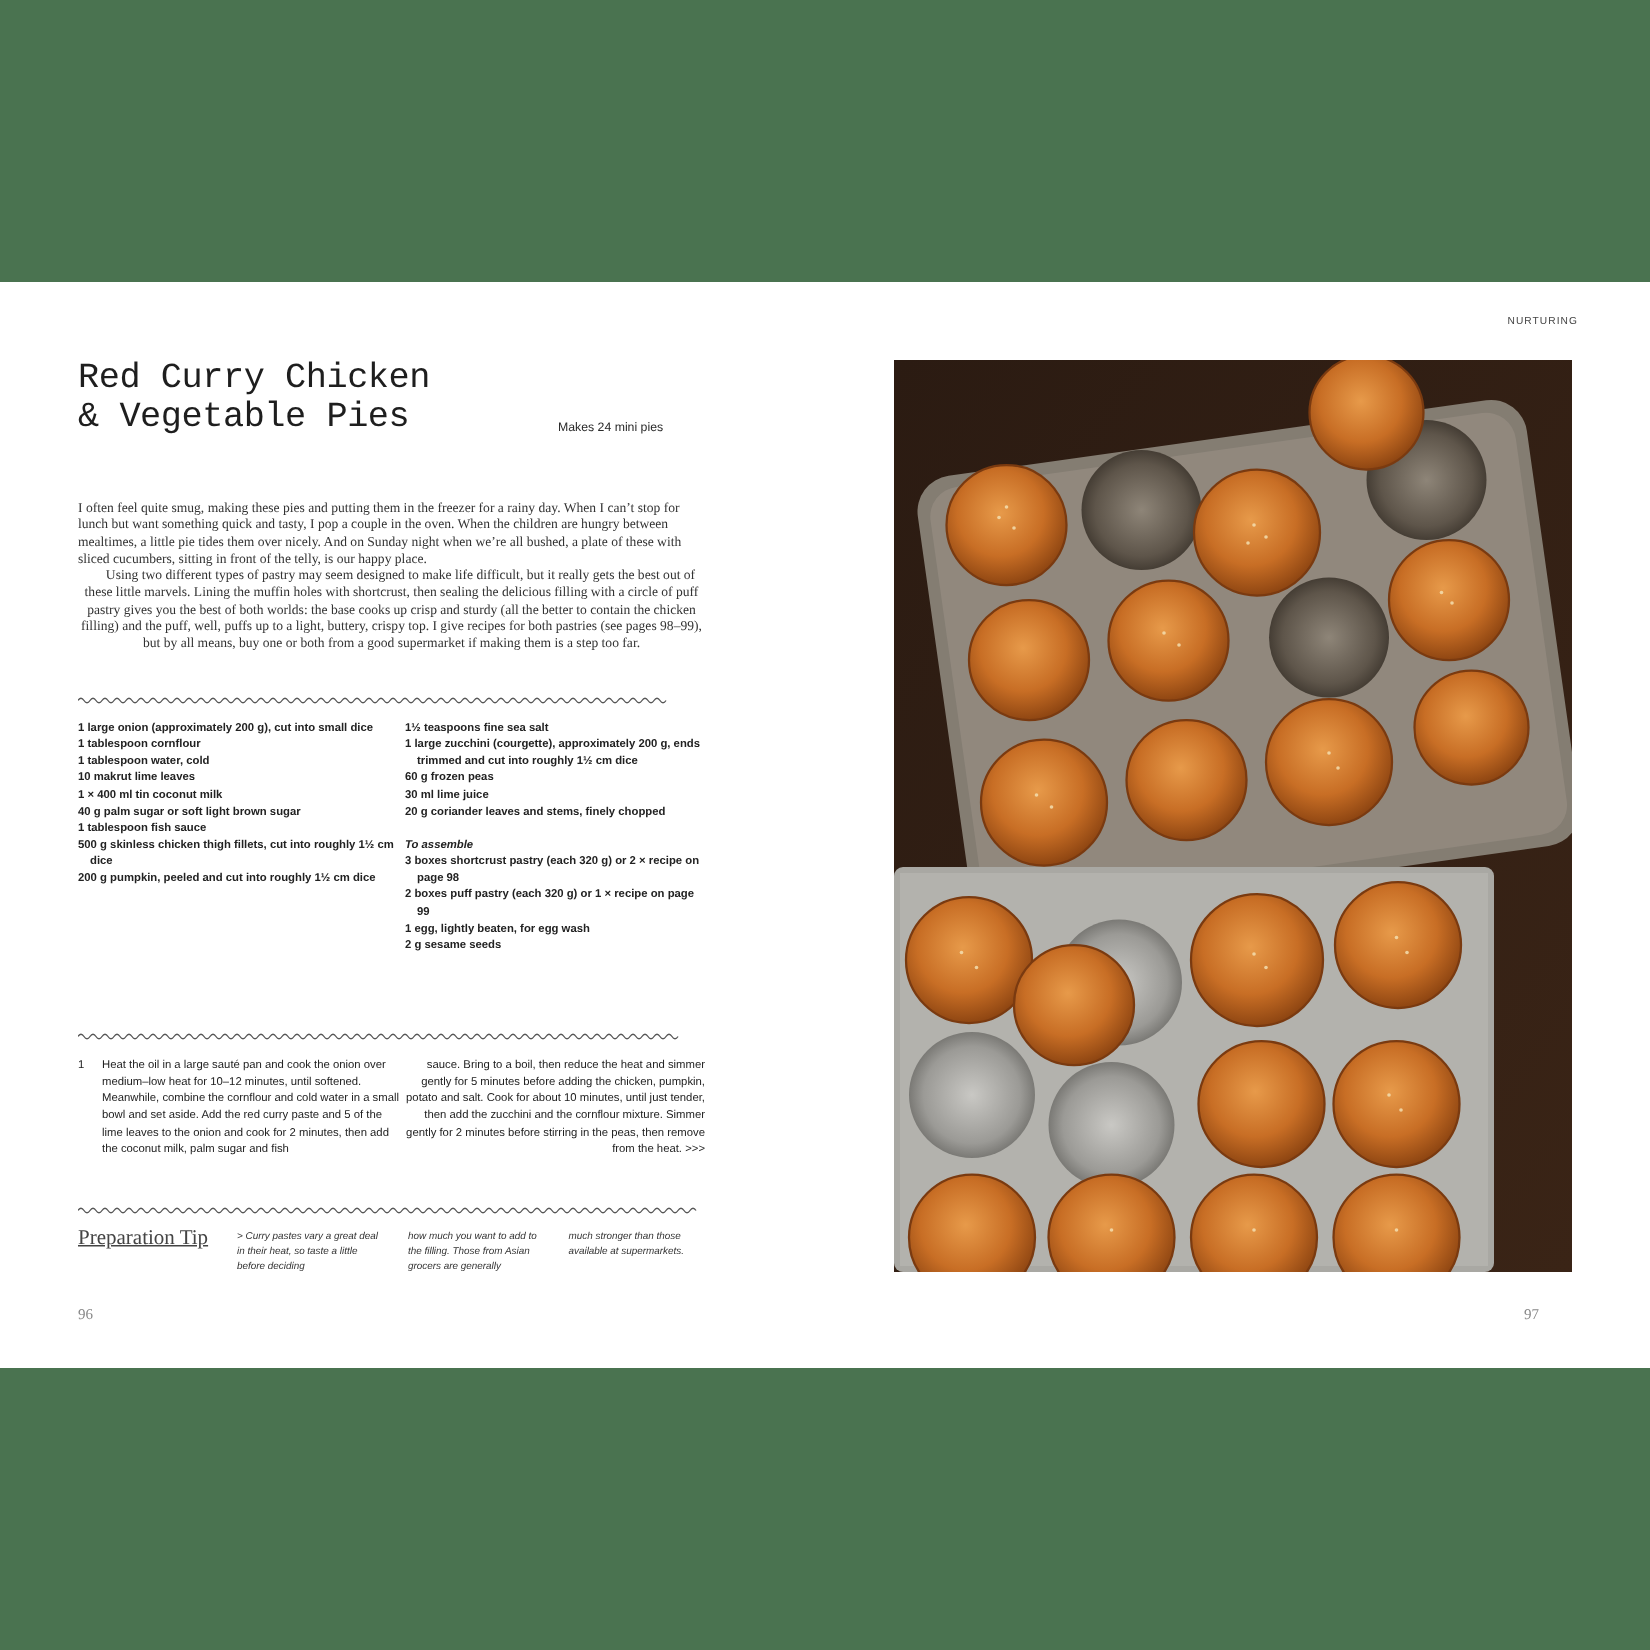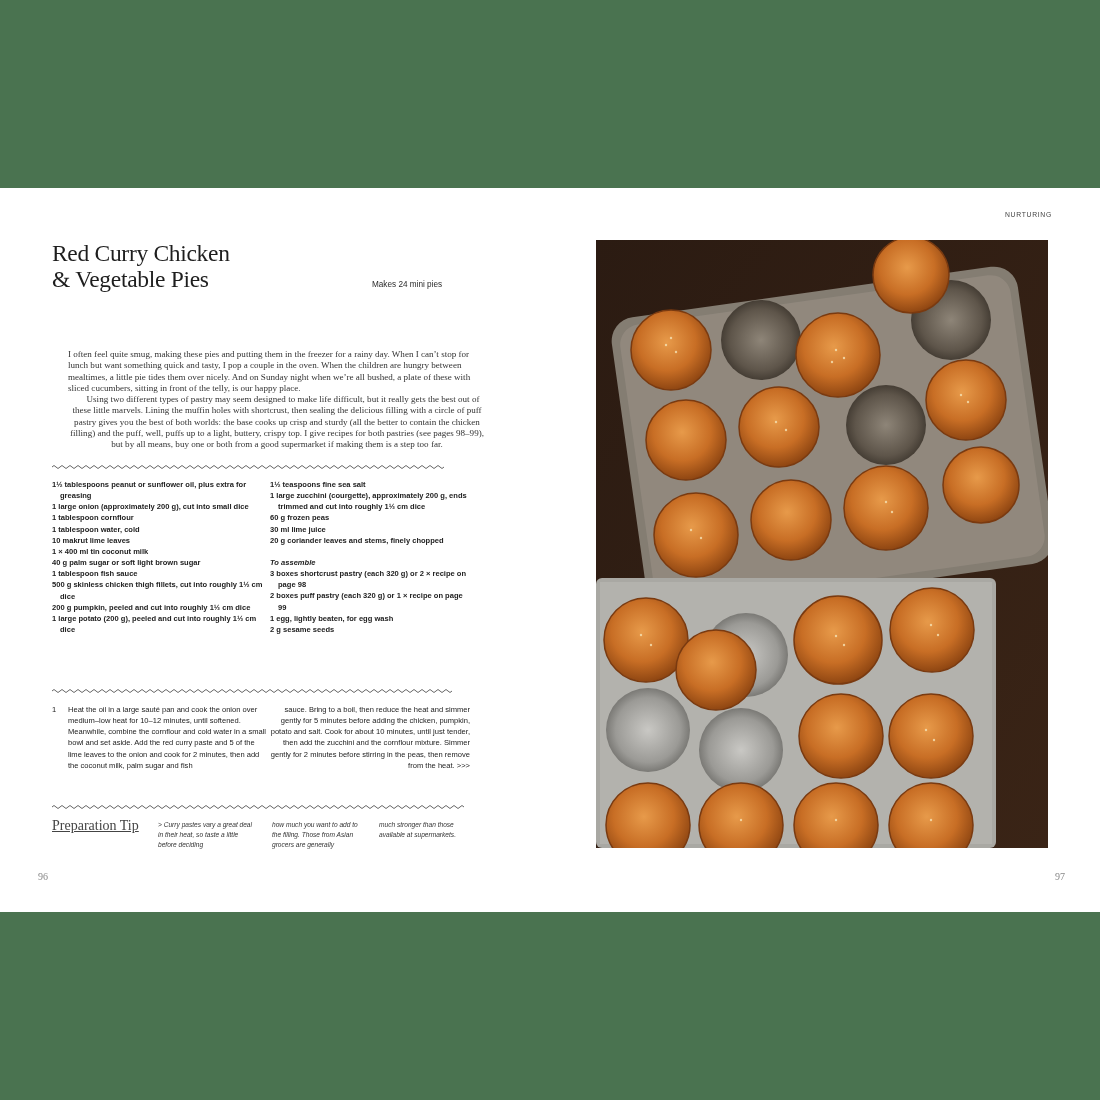--- a/index.html
+++ b/index.html
@@ -8,32 +8,32 @@
     background: #4a7350;
     font-family: "Liberation Sans", sans-serif;
   }
   .spread {
     position: absolute; left: 0; top: 188px; width: 1100px; height: 724px;
     background: #ffffff;
   }
 
   .title {
     position: absolute; left: 52px; top: 52px; margin: 0;
-    font-family: Liberation Serif, serif; font-weight: normal;
+    font-family: Liberation Mono, monospace; font-weight: normal;
     font-size: 23.5px; line-height: 26px; color: #1e1e1e; letter-spacing: -0.3px;
   }
   .title span { display: block; }
   .yield {
     position: absolute; left: 372px; top: 92px;
     font-size: 8.2px; color: #2a2a2a;
   }
   .intro {
     position: absolute; left: 52px; top: 145px; width: 418px;
     font-family: "Liberation Serif", serif; font-size: 9.05px; line-height: 11.3px;
-    color: #333; margin: 16px;
+    color: #333; margin: 0;
   }
   .intro p { margin: 0; text-align: left; }
   .intro p + p { text-indent: 12px; text-align: center; }
 
   .wave {
     position: absolute; left: 52px; width: 417px; height: 6px;
   }
   .wave svg { display: block; }
 
   .ingredients {
@@ -95,31 +95,29 @@
   </div>
 
   <div class="wave" style="top:276px">
     <svg width="417" height="6" viewBox="0 0 417 6">
         <path d="M0 3 q2 -3 4 0 t4 0 t4 0 t4 0 t4 0 t4 0 t4 0 t4 0 t4 0 t4 0 t4 0 t4 0 t4 0 t4 0 t4 0 t4 0 t4 0 t4 0 t4 0 t4 0 t4 0 t4 0 t4 0 t4 0 t4 0 t4 0 t4 0 t4 0 t4 0 t4 0 t4 0 t4 0 t4 0 t4 0 t4 0 t4 0 t4 0 t4 0 t4 0 t4 0 t4 0 t4 0 t4 0 t4 0 t4 0 t4 0 t4 0 t4 0 t4 0 t4 0 t4 0 t4 0 t4 0 t4 0 t4 0 t4 0 t4 0 t4 0 t4 0 t4 0 t4 0 t4 0 t4 0 t4 0 t4 0 t4 0 t4 0 t4 0 t4 0 t4 0 t4 0 t4 0 t4 0 t4 0 t4 0 t4 0 t4 0 t4 0 t4 0 t4 0 t4 0 t4 0 t4 0 t4 0 t4 0 t4 0 t4 0 t4 0 t4 0 t4 0 t4 0 t4 0 t4 0 t4 0 t4 0 t4 0 t4 0 t4 0" fill="none" stroke="#555" stroke-width="0.9"></path>
       </svg>
   </div>
 
   <div class="ingredients">
     <div class="ing-col">
-      <div class="ing-item">1½ tablespoons peanut or sunflower oil, plus extra for greasing</div>
       <div class="ing-item">1 large onion (approximately 200 g), cut into small dice</div>
       <div class="ing-item">1 tablespoon cornflour</div>
       <div class="ing-item">1 tablespoon water, cold</div>
       <div class="ing-item">10 makrut lime leaves</div>
       <div class="ing-item">1 × 400 ml tin coconut milk</div>
       <div class="ing-item">40 g palm sugar or soft light brown sugar</div>
       <div class="ing-item">1 tablespoon fish sauce</div>
       <div class="ing-item">500 g skinless chicken thigh fillets, cut into roughly 1½ cm dice</div>
       <div class="ing-item">200 g pumpkin, peeled and cut into roughly 1½ cm dice</div>
-      <div class="ing-item">1 large potato (200 g), peeled and cut into roughly 1½ cm dice</div>
     </div>
     <div class="ing-col right">
       <div class="ing-item">1½ teaspoons fine sea salt</div>
       <div class="ing-item">1 large zucchini (courgette), approximately 200 g, ends trimmed and cut into roughly 1½ cm dice</div>
       <div class="ing-item">60 g frozen peas</div>
       <div class="ing-item">30 ml lime juice</div>
       <div class="ing-item">20 g coriander leaves and stems, finely chopped</div>
       <div class="ing-sub">To assemble</div>
       <div class="ing-item">3 boxes shortcrust pastry (each 320 g) or 2 × recipe on page 98</div>
       <div class="ing-item">2 boxes puff pastry (each 320 g) or 1 × recipe on page 99</div>
@@ -146,21 +144,21 @@
       </svg>
   </div>
 
   <div class="tip">
     <div class="tip-label">Preparation Tip</div>
     <div class="tip-col" style="left:106px">&gt; Curry pastes vary a great deal in their heat, so taste a little before deciding</div>
     <div class="tip-col" style="left:220px">how much you want to add to the filling. Those from Asian grocers are generally</div>
     <div class="tip-col" style="left:327px">much stronger than those available at supermarkets.</div>
   </div>
 
-  <div class="page-num" style="left:38px">96</div>
+  <div class="page-num" style="left:52px">96</div>
 
   <div class="running-head">NURTURING</div>
 
   <div class="photo">
     <svg width="452" height="608" viewBox="0 0 452 608">
       <defs>
         <radialGradient id="pie" cx="45%" cy="40%" r="60%">
           <stop offset="0%" stop-color="#e79a4a"></stop>
           <stop offset="60%" stop-color="#c86e25"></stop>
           <stop offset="100%" stop-color="#8f4612"></stop>
@@ -246,14 +244,14 @@
           <circle cx="342" cy="395" r="1.2"></circle>
         <circle cx="330" cy="490" r="1.2"></circle>
           <circle cx="338" cy="500" r="1.2"></circle>
         <circle cx="145" cy="580" r="1.2"></circle>
           <circle cx="240" cy="580" r="1.2"></circle>
           <circle cx="335" cy="580" r="1.2"></circle>
       </g>
     </svg>
   </div>
 
-  <div class="page-num" style="left:1055px">97</div>
+  <div class="page-num" style="left:1016px">97</div>
 </div>
 
 </body></html>

